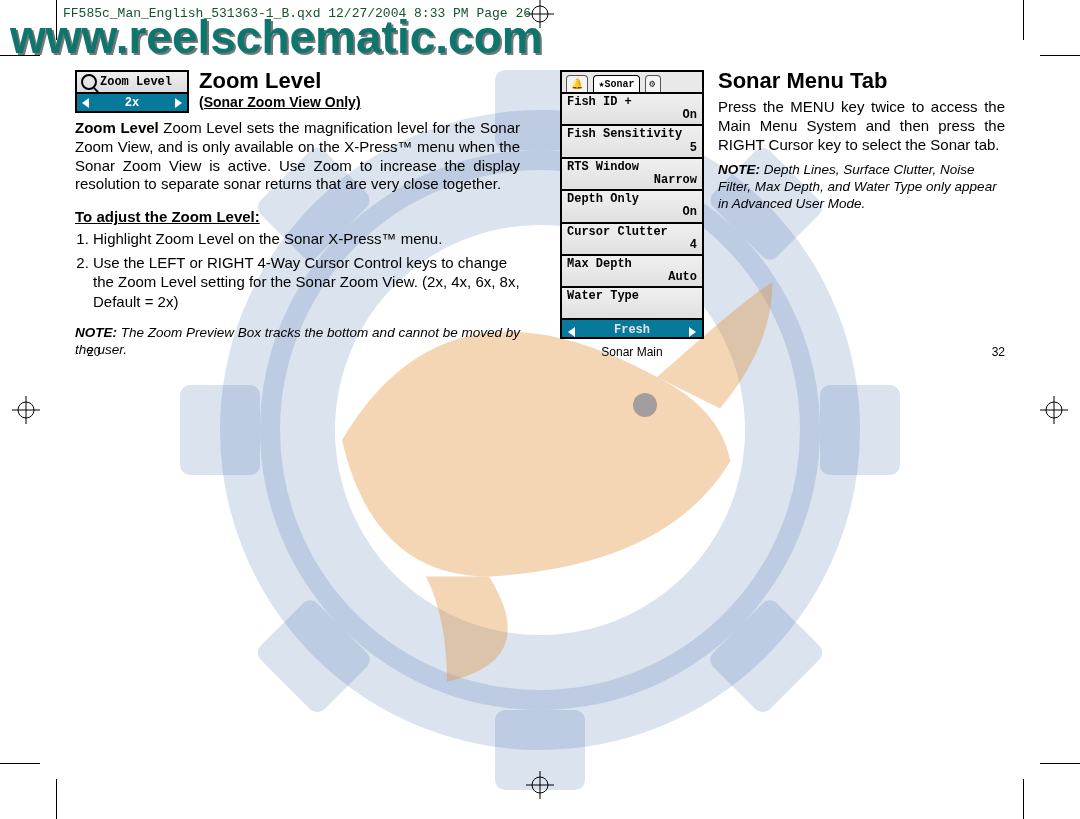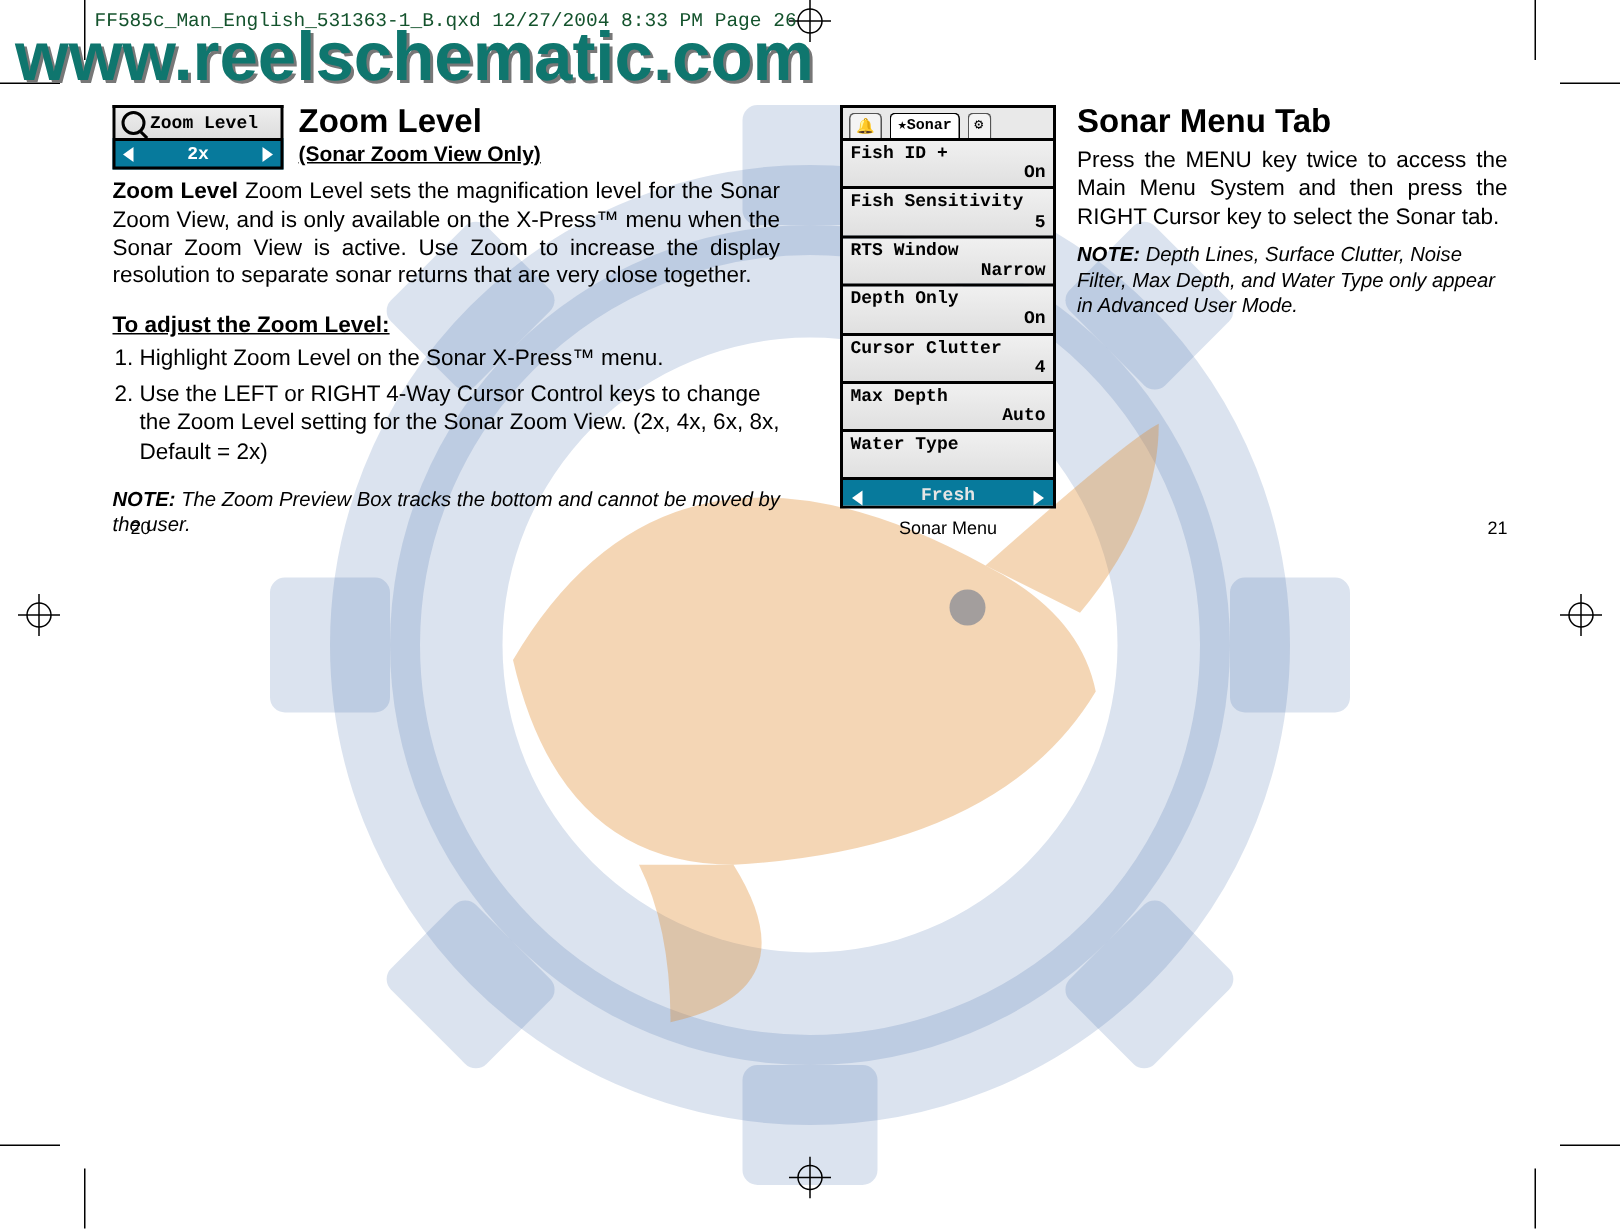--- a/index.html
+++ b/index.html
@@ -234,28 +234,28 @@
           <div class="cell"><span>Depth Only</span><span class="val">On</span></div>
           <div class="cell"><span>Cursor Clutter</span><span class="val">4</span></div>
           <div class="cell"><span>Max Depth</span><span class="val">Auto</span></div>
           <div class="cell" style="padding-bottom:15px"><span>Water Type</span></div>
           <div class="adj">
             <span class="tri tri-l"></span>
             <span>Fresh</span>
             <span class="tri tri-r"></span>
           </div>
         </div>
-        <div class="sonar-caption">Sonar Menu</div>
+        <div class="sonar-caption">Sonar Main</div>
       </div>
 
       <div style="flex:1">
         <div class="sonar-title">Sonar Menu Tab</div>
         <div class="body" style="margin-top:6px">Press the MENU key twice to access the Main Menu System and then press the RIGHT Cursor key to select the Sonar tab.</div>
         <div class="note" style="margin-top:8px">
           <b>NOTE:</b> <span>Depth Lines, Surface Clutter, Noise Filter, Max Depth, and Water Type only appear in Advanced User Mode.</span>
         </div>
       </div>
     </div>
 
-    <div class="page-num page-num-right">21</div>
+    <div class="page-num page-num-right">32</div>
   </div>
 
 </div>
 
 </body></html>

